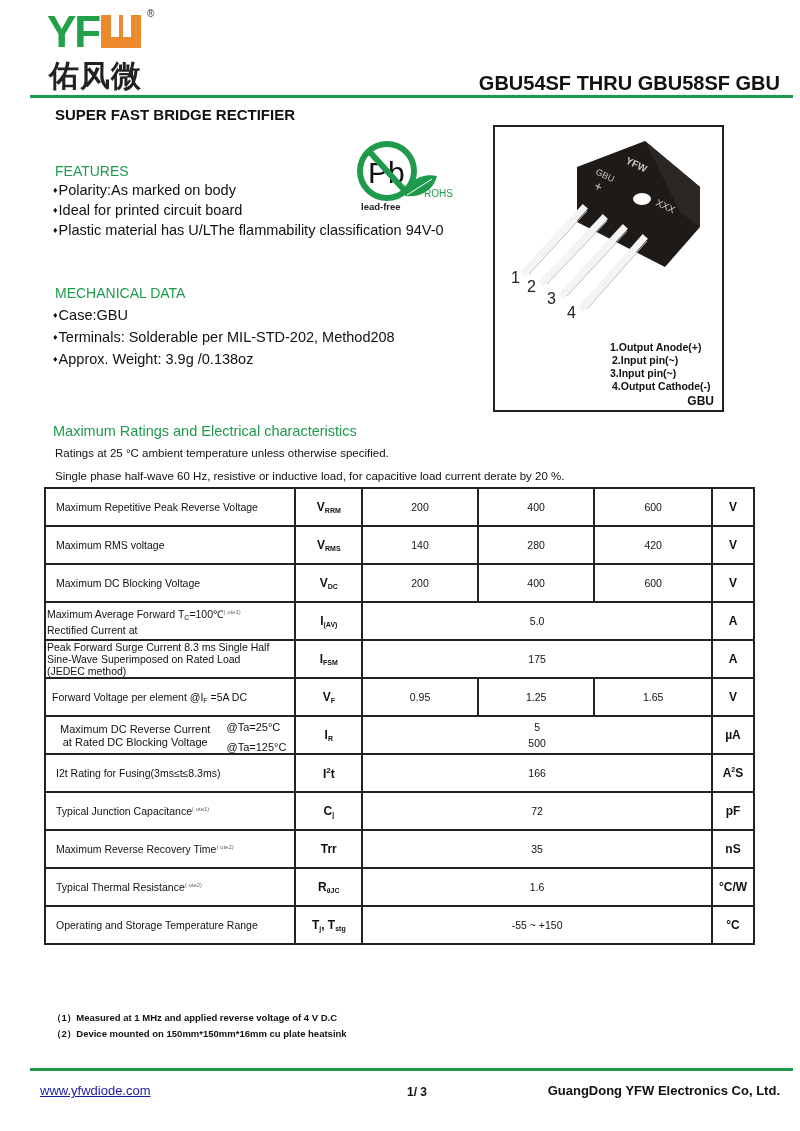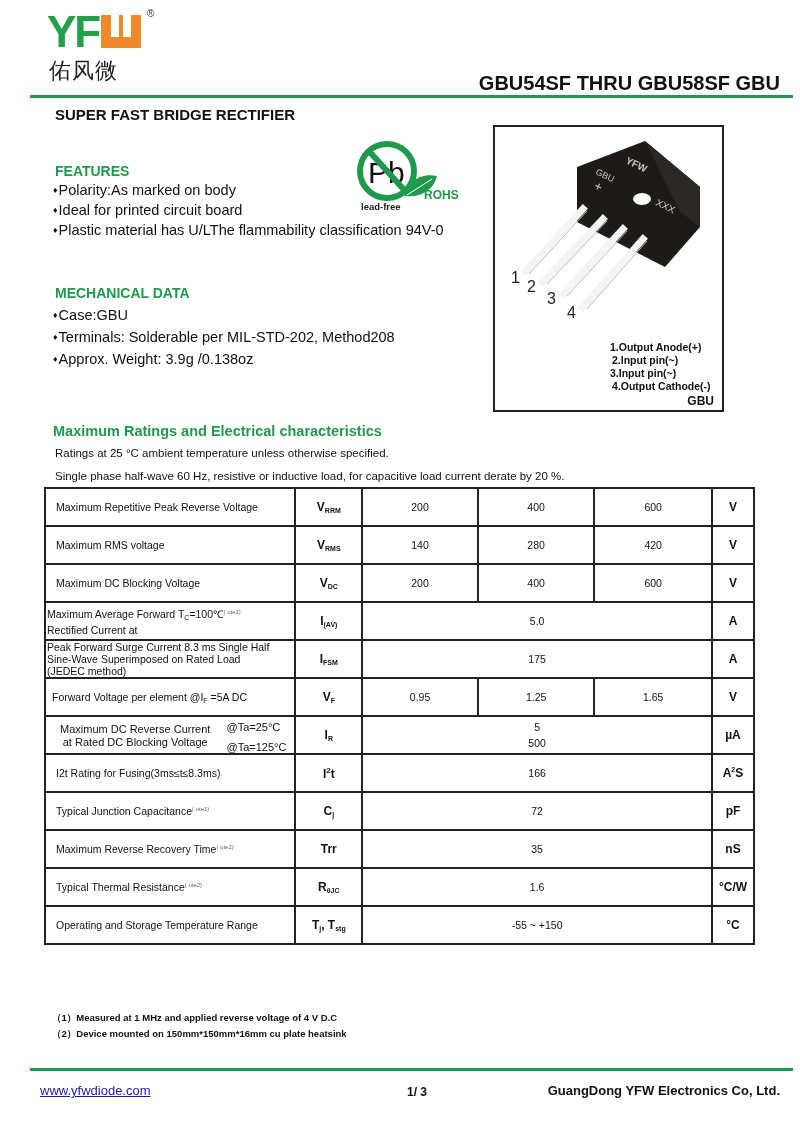--- a/index.html
+++ b/index.html
@@ -6,25 +6,25 @@
   body { width:800px; height:1131px; position:relative; overflow:hidden;
          font-family: "Liberation Sans", sans-serif; color:#111; }
   .abs { position:absolute; }
   .logo { left:47px; top:10px; width:110px; height:80px; }
   .logo-latin { position:absolute; left:0; top:0; font-weight:bold; font-size:44px; letter-spacing:-2px; line-height:44px; }
   .logo-y, .logo-f { color:#22a04a; }
   .logo-w { display:inline-block; position:relative; width:40px; height:33px; background:#ee8a2e; margin-left:2px; vertical-align:top; margin-top:5px;}
   .logo-w::before { content:""; position:absolute; left:10px; top:0; width:8px; height:22px; background:#fff; }
   .logo-w::after { content:""; position:absolute; left:22px; top:0; width:8px; height:22px; background:#fff; }
   .logo-reg { position:absolute; left:100px; top:-2px; font-size:10px; color:#333; }
-  .logo-cn { position:absolute; left:2px; top:46px; font-size:22px; font-weight:normal; color:#222; letter-spacing:1px; font-family:"DejaVu Sans", sans-serif;}
+  .logo-cn { position:absolute; left:2px; top:46px; font-size:30px; font-weight:bold; color:#222; letter-spacing:1px; font-family:"DejaVu Sans", sans-serif;}
   .doc-title { right:20px; top:72px; font-weight:bold; font-size:20px; }
   .rule { left:30px; width:763px; height:3px; background:#1f9a4c; }
   .subtitle { left:55px; top:106px; font-weight:bold; font-size:15px; }
-  .section-title { font-weight:bold; color:#1f9a4c; font-size:14px; }
+  .section-title { font-weight:normal; color:#1f9a4c; font-size:14px; }
   .bullets { font-size:14.5px; line-height:20px; }
   .bullets .b::before { content:"\2666"; font-size:9px; margin-right:1px; vertical-align:2px; }
   .rohs { left:350px; top:138px; width:110px; height:78px; }
   .pkg-box { left:493px; top:125px; width:231px; height:287px; border:2px solid #222; box-sizing:border-box; background:#fff;}
   .pin-list { position:absolute; left:115px; top:214px; font-size:10.5px; font-weight:bold; line-height:13px; }
   .pkg-label { position:absolute; right:8px; bottom:2px; font-size:12px; font-weight:bold; }
   .note { font-size:11.5px; }
   table.spec { position:absolute; left:44px; top:487px; border-collapse:collapse; width:711px; font-size:10.5px; }
   table.spec td, table.spec th { border:2px solid #222; height:36px; text-align:center; padding:0 4px; }
   table.spec th { font-weight:bold; font-size:11px; height:36px; }
@@ -65,21 +65,21 @@
 </div>
 
 <div class="abs rohs">
   <svg width="110" height="78" viewBox="0 0 110 78">
     <circle cx="37" cy="33" r="27" fill="none" stroke="#1f9a4c" stroke-width="6"></circle>
     <text x="18" y="45" font-family="Liberation Sans, sans-serif" font-size="30" fill="#111">Pb</text>
     <line x1="18" y1="12" x2="56" y2="54" stroke="#1f9a4c" stroke-width="6"></line>
     <path d="M55 58 C 58 40, 75 35, 87 38 C 84 52, 70 60, 55 58 Z" fill="#1f9a4c"></path>
     <path d="M57 57 L 82 41" stroke="#fff" stroke-width="1"></path>
   </svg>
-  <span class="abs" style="left:74px; top:50px; font-size:12px; font-weight:bold; color:#1f9a4c;">ROHS</span>
+  <span class="abs" style="left:74px; top:50px; font-size:10px; font-weight:normal; color:#1f9a4c;">ROHS</span>
   <span class="abs" style="left:11px; top:63px; font-size:9.5px; font-weight:bold; color:#222;">lead-free</span>
 </div>
 
 <div class="abs section-title" style="left:55px; top:285px;">MECHANICAL DATA</div>
 <div class="abs bullets" style="left:53px; top:304px; line-height:22px;">
   <div class="b">Case:GBU</div>
   <div class="b">Terminals: Solderable per MIL-STD-202, Method208</div>
   <div class="b">Approx. Weight: 3.9g /0.138oz</div>
 </div>
 

